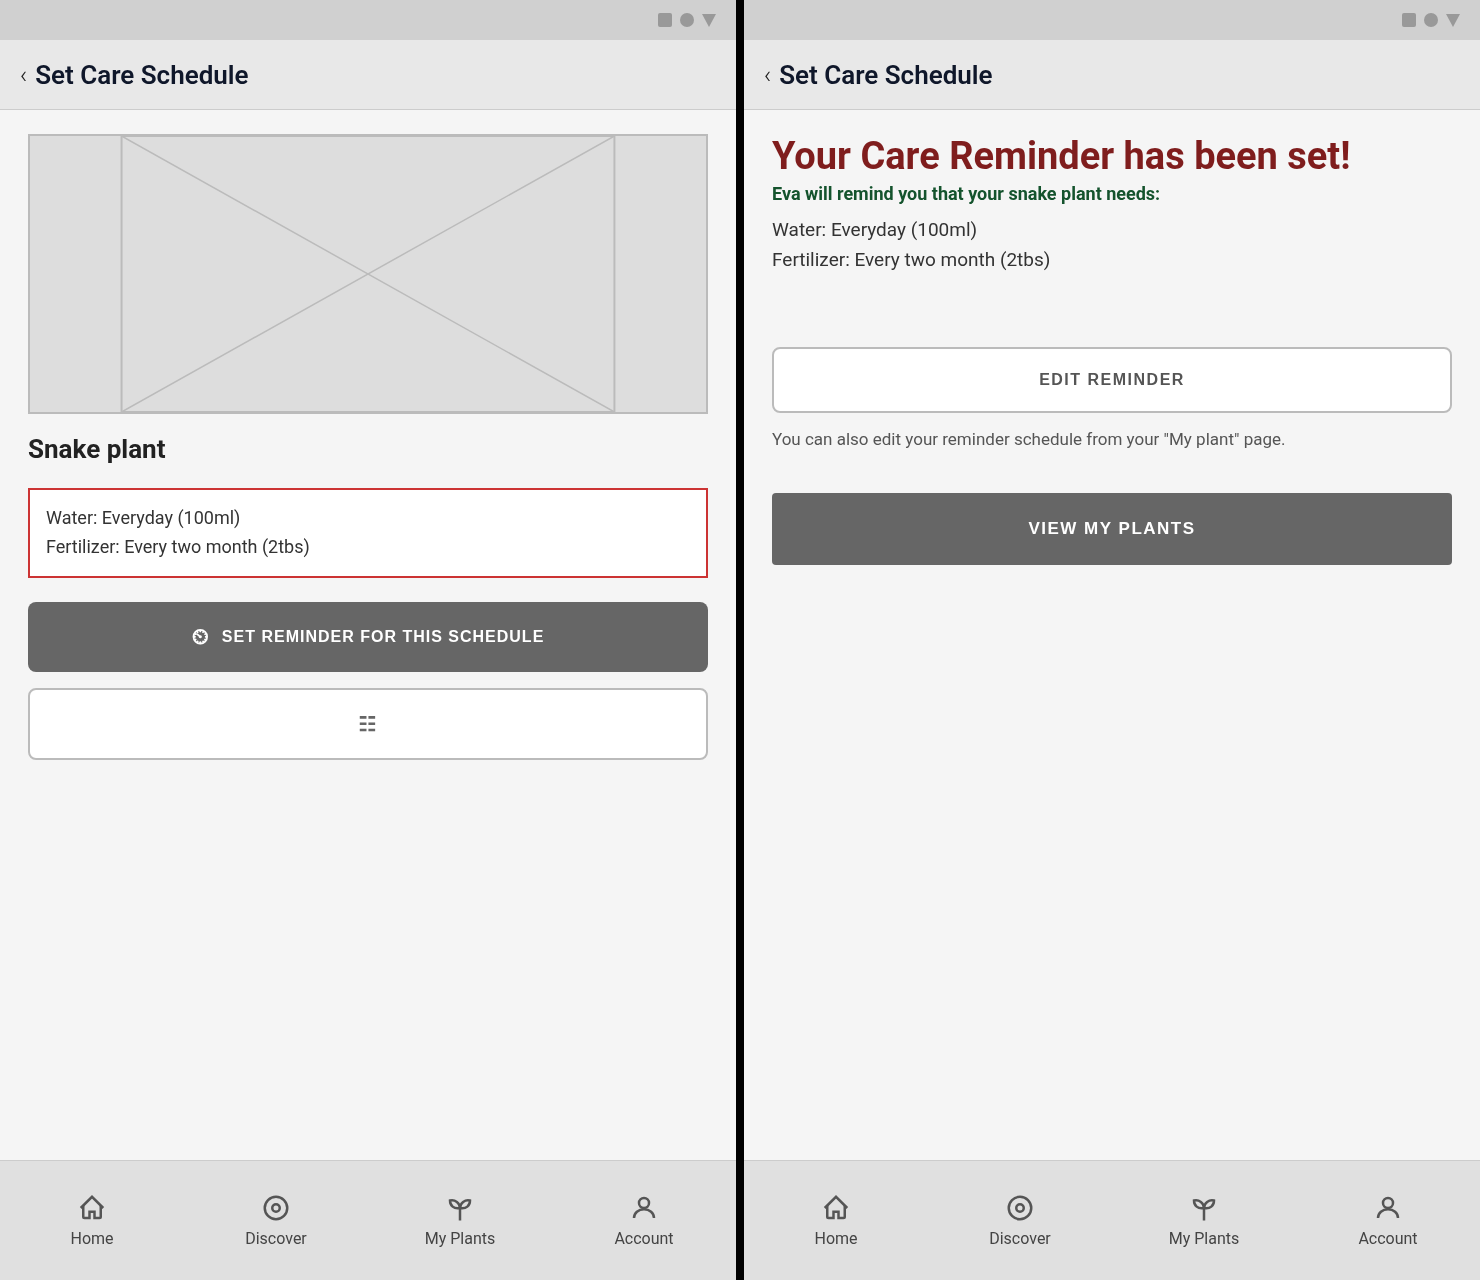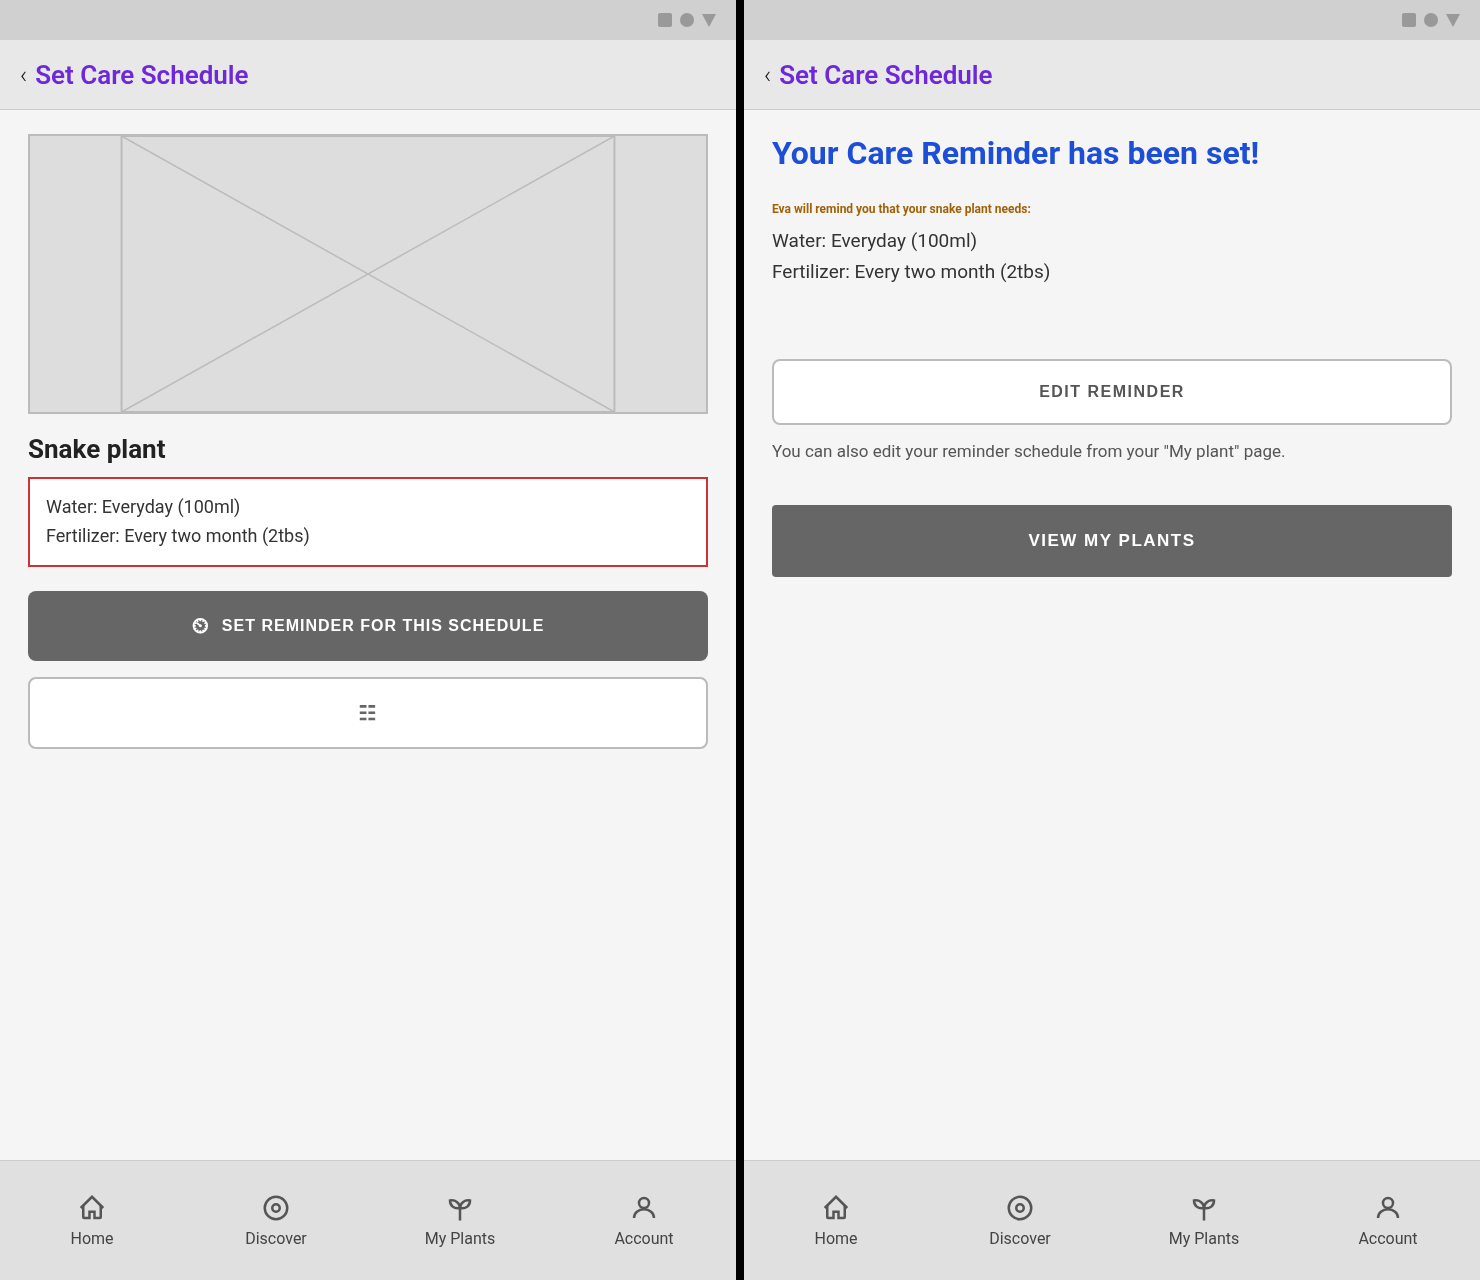--- a/index.html
+++ b/index.html
@@ -68,21 +68,21 @@
       font-weight: 400;
       color: #222;
     }
     .back-arrow {
       font-size: 24px;
       font-weight: 300;
     }
     .header-title {
       font-size: 26px;
       font-weight: 600;
-      color: #6d28d9;
+      color: #0f172a;
     }
     
     .main-content {
       flex: 1;
       padding: 24px 28px;
       overflow-y: auto;
       background: #f5f5f5;
     }
     
     .plant-image {
@@ -96,21 +96,21 @@
     }
     .plant-image svg {
       width: 100%;
       height: 100%;
     }
     
     .plant-name {
       font-size: 26px;
       font-weight: 700;
       color: #222;
-      margin-bottom: 13px;
+      margin-bottom: 24px;
     }
     
     .care-info-box {
       border: 2px solid #cc3333;
       padding: 14px 16px;
       margin-bottom: 24px;
       background: #fff;
     }
     .care-info-text {
       font-size: 18px;
@@ -155,30 +155,29 @@
       text-align: center;
     }
     .clock-icon {
       font-size: 22px;
     }
     .sliders-icon {
       font-size: 20px;
     }
     
     .confirmation-title {
-      font-size: 32px;
+      font-size: 38px;
       font-weight: 700;
-      color: #1d4ed8;
+      color: #7f1d1d;
       line-height: 1.2;
-      margin-bottom: 28px;
     }
     .reminder-detail-bold {
-      font-size: 12px;
+      font-size: 18px;
       font-weight: 700;
-      color: #a16207;
+      color: #14532d;
       line-height: 1.5;
       margin-bottom: 8px;
     }
     .reminder-detail {
       font-size: 19px;
       color: #333;
       line-height: 1.6;
       margin-bottom: 32px;
     }
     .edit-reminder-btn {

